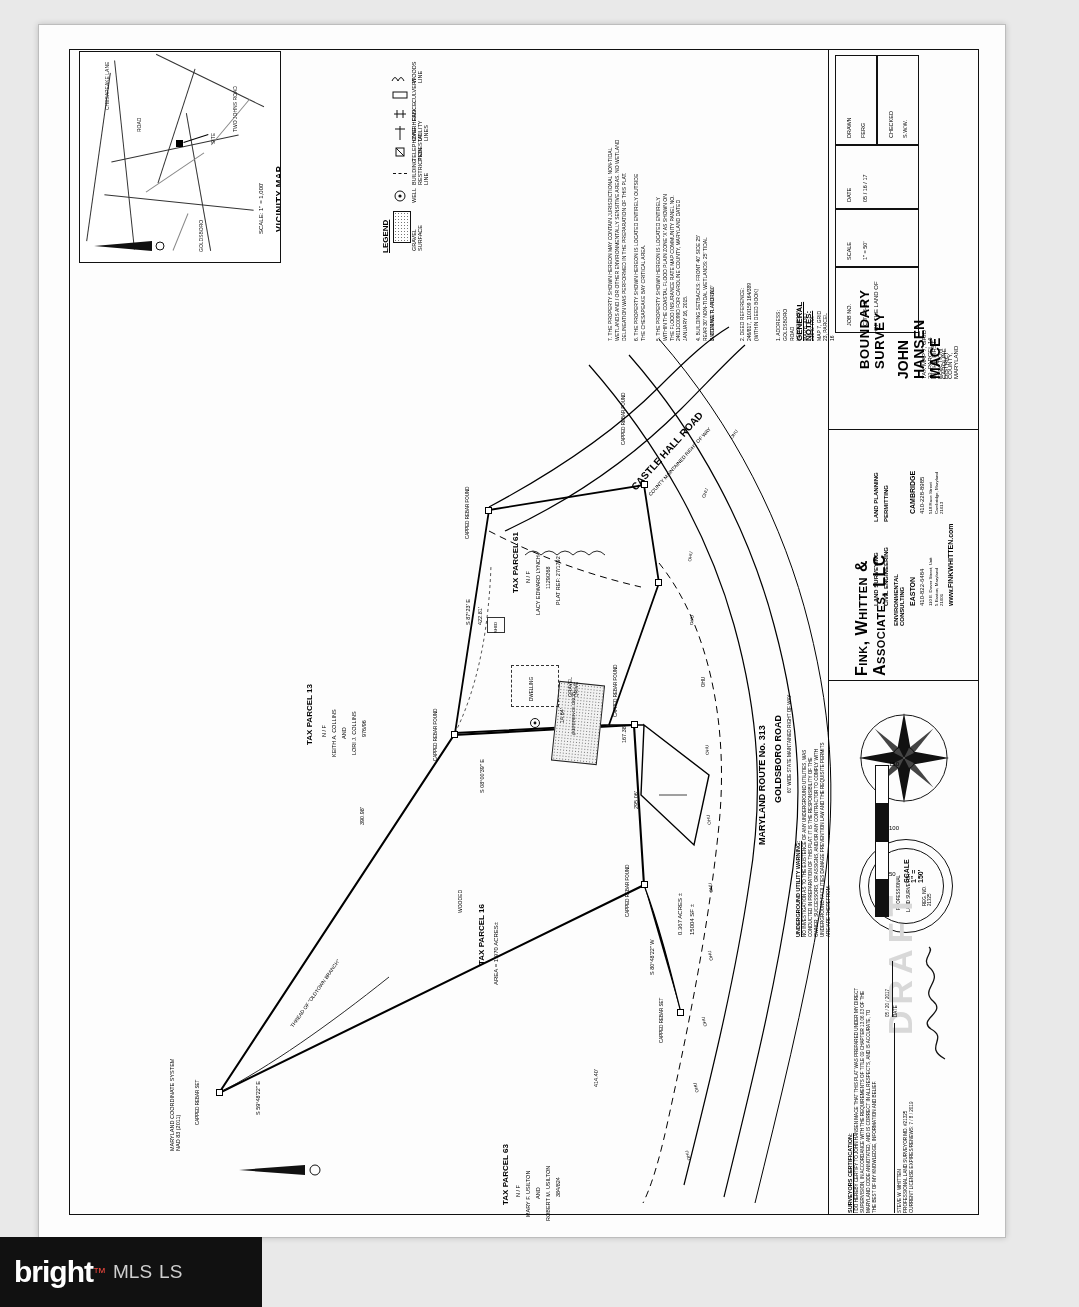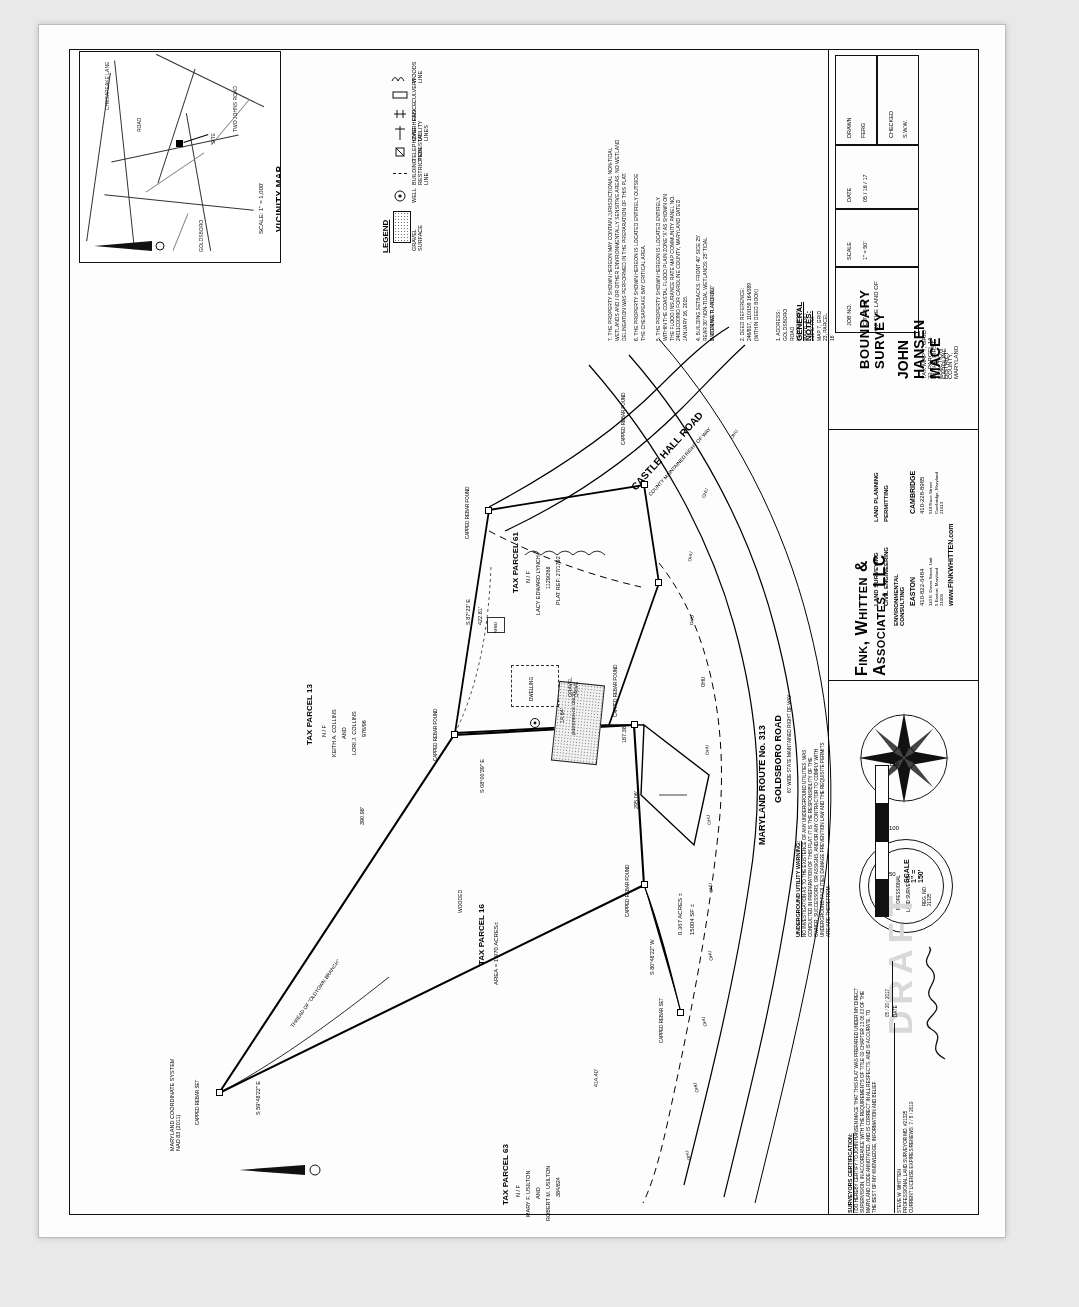--- a/index.html
+++ b/index.html
@@ -460,14 +460,20 @@
     </svg>
 
     <div class="coordsys" style="position:absolute;left:130px;top:1126px;transform-origin:0 0;transform:rotate(-90deg);white-space:pre-line;">MARYLAND COORDINATE SYSTEM
 NAD 83 (2011)</div>
     <svg style="position:absolute;left:196px;top:1134px;" width="90" height="22">
       <polygon points="4,11 70,6 70,16" fill="#111"></polygon>
       <circle cx="80" cy="11" r="5" fill="none" stroke="#111"></circle>
     </svg>
   </div>
 
+  <div class="wm">
+    <span class="wm-bright">bright</span>
+    <span class="wm-tm">™</span>
+    <span class="wm-mls">MLS</span>
+    <span class="wm-ls">LS</span>
+  </div>
 
 </div>
 
 </body></html>

